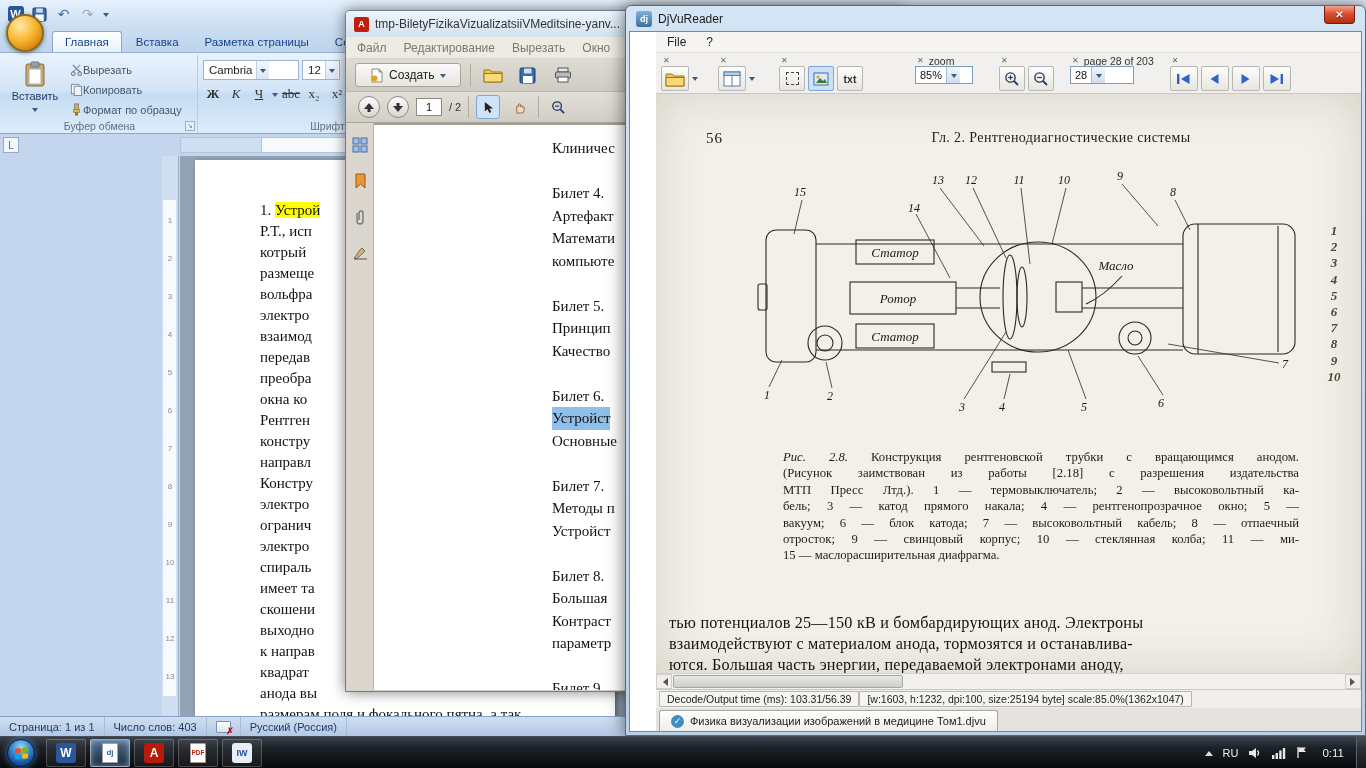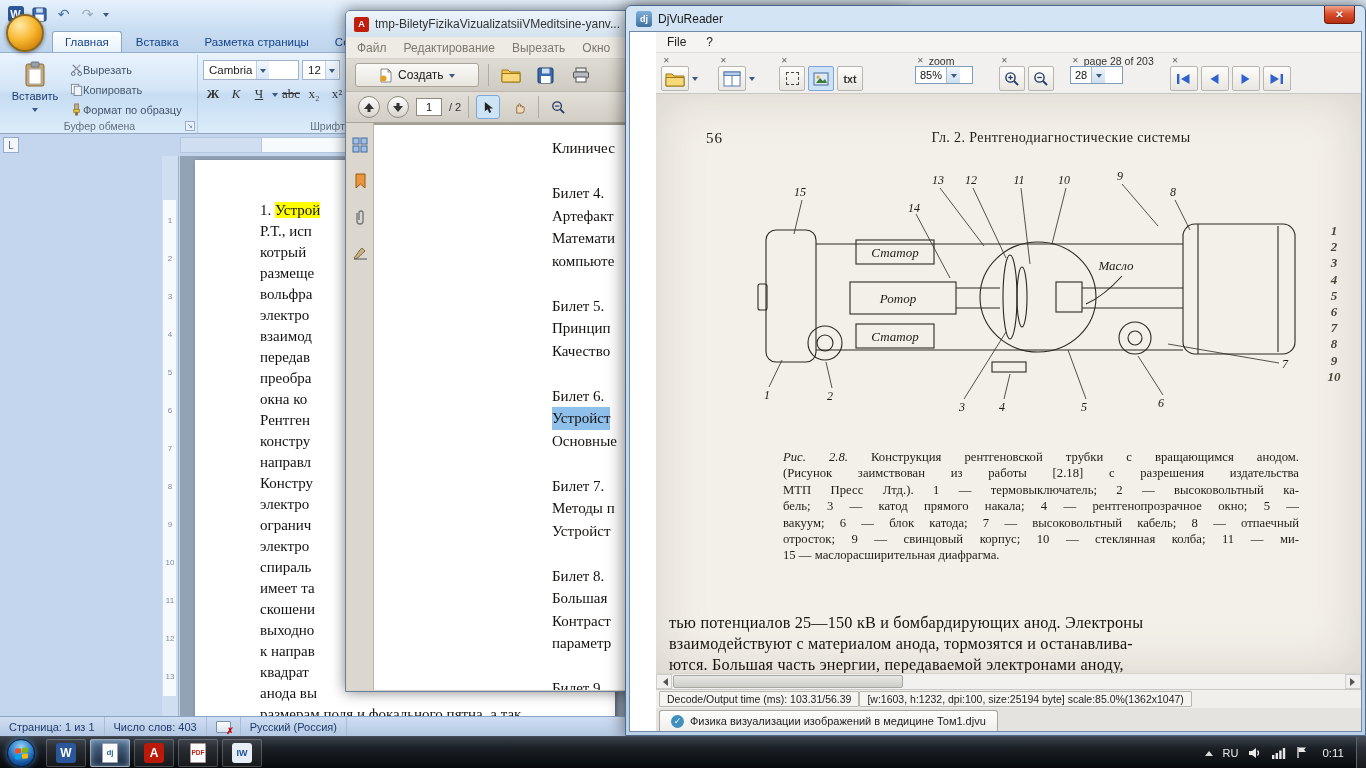--- a/index.html
+++ b/index.html
@@ -49,21 +49,21 @@
   .spellbook { position:relative; width:15px; height:12px; }
   .spellbook .bk { position:absolute; inset:0; background:linear-gradient(#fdfdfd,#d8e4f0); border:1px solid #7a90ac; border-radius:1px; }
   .spellbook .sx { position:absolute; right:-3px; bottom:-3px; color:#c00; font-size:9px; font-weight:bold; }
 
   
   .pdf-win { position:absolute; left:345px; top:10px; width:560px; height:682px; z-index:2; background:#d6d2ca; border:1px solid #68809c; border-radius:5px 5px 0 0; box-shadow:0 0 14px rgba(0,0,0,.5); }
   .p-title { height:26px; background:linear-gradient(#eef5fb,#d3e2ef); border-radius:4px 4px 0 0; display:flex; align-items:center; gap:6px; padding:0 8px; font-size:12px; color:#333; }
   .pdf-ic { width:15px; height:15px; border-radius:2px; background:#c11e0e; color:#fff; font-size:9px; font-weight:bold; display:grid; place-items:center; }
   .p-menubar { height:22px; background:#eeebe5; display:flex; gap:17px; align-items:center; padding:0 11px; font-size:12px; color:#7d796f; border-bottom:1px solid #d8d4cc; }
   .p-tb1 { height:33px; background:linear-gradient(#dedbd4,#cfcbc2); display:flex; align-items:center; gap:9px; padding:0 9px; border-bottom:1px solid #bcb8ae; }
-  .create-btn { display:flex; align-items:center; gap:5px; height:24px; padding:0 23px; border:1px solid #a9a49a; border-radius:3px; background:linear-gradient(#fbfaf8,#e8e5de); font-size:12px; color:#222; }
+  .create-btn { display:flex; align-items:center; gap:5px; height:24px; padding:0 14px; border:1px solid #a9a49a; border-radius:3px; background:linear-gradient(#fbfaf8,#e8e5de); font-size:12px; color:#222; }
   .vsep { width:1px; height:22px; background:#b2ad a3; background:#b2ada3; }
   .pbtn { width:26px; height:26px; display:grid; place-items:center; border:1px solid transparent; border-radius:3px; }
   .p-tb2 { height:31px; background:linear-gradient(#e2dfd8,#d2cec5); display:flex; align-items:center; gap:7px; padding:0 12px; border-bottom:1px solid #a8a49a; }
   .circle-btn { width:22px; height:22px; border-radius:50%; border:1px solid #8f8a80; background:linear-gradient(#ffffff,#d8d4cc); display:grid; place-items:center; }
   .page-box { width:26px; height:18px; background:#fff; border:1px solid #8f8a80; font-size:11px; text-align:center; line-height:16px; color:#111; }
   .page-total { font-size:11px; color:#333; }
   .toolb { width:24px; height:24px; display:grid; place-items:center; border:1px solid transparent; border-radius:3px; }
   .toolb.active { background:#cfe3f7; border-color:#7da7d8; }
   .p-body { position:absolute; left:1px; right:1px; top:112px; bottom:1px; display:flex; }
   .p-side { width:27px; background:#dbd7cf; border-right:1px solid #b9b5ab; display:flex; flex-direction:column; align-items:center; gap:20px; padding-top:14px; }
@@ -554,21 +554,21 @@
                   <line x1="4.2" y1="6.5" x2="8.8" y2="6.5" stroke="#223a66" stroke-width="1.2"></line>
                 </svg>
             </div>
           </div>
         </div>
         <div class="tsec" style="margin-left:16px">
           <div class="tsec-top">
             <span class="tclose">✕</span>
             <span class="tlabel">page 28 of 203</span>
           </div>
-          <div class="dcombo" style="width:53px;">
+          <div class="dcombo" style="width:64px;">
             <span>28</span>
             <span class="arr">
                 <span class="caret-down"></span>
               </span>
           </div>
         </div>
         <div class="tsec" style="margin-left:16px">
           <div class="tsec-top">
               <span class="tclose">✕</span>
             </div>

